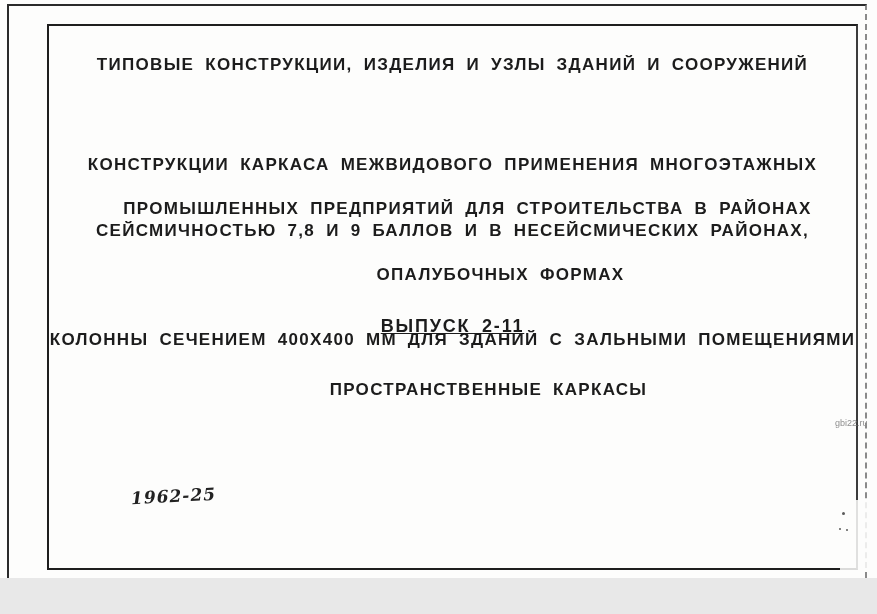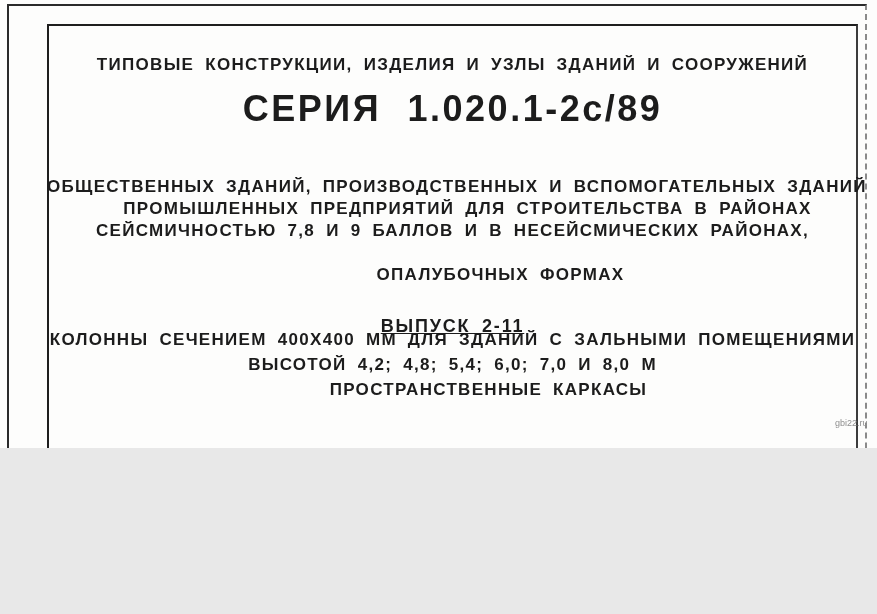--- a/index.html
+++ b/index.html
@@ -3,21 +3,21 @@
 <meta charset="utf-8">
 <style>
   html, body {
     margin: 0;
     padding: 0;
     background: #e8e8e8;
   }
   .page {
     position: relative;
     width: 877px;
-    height: 448px;
+    height: 578px;
     background: #fdfdfc;
     overflow: hidden;
     font-family: "Liberation Sans", sans-serif;
     color: #1c1c1c;
   }
   
   .outer-frame {
     position: absolute;
     left: 7px; top: 4px;
     width: 860px; height: 594px;
@@ -123,30 +123,28 @@
 
   <div class="outer-frame"></div>
   <div class="inner-frame"></div>
   <div class="border-fade"></div>
   <div class="speck s1"></div>
   <div class="speck s2"></div>
   <div class="speck s3"></div>
 
   <div class="textline header-line">ТИПОВЫЕ КОНСТРУКЦИИ, ИЗДЕЛИЯ И УЗЛЫ ЗДАНИЙ И СООРУЖЕНИЙ</div>
 
-  <div class="textline series-title">СЕРИЯ 1.020.1-2с/89</div>
 
-  <div class="textline desc-line d1">ОБЩЕСТВЕННЫХ ЗДАНИЙ, ПРОИЗВОДСТВЕННЫХ И ВСПОМОГАТЕЛЬНЫХ ЗДАНИЙ</div>
+  <div class="textline desc-line d0">КОНСТРУКЦИИ КАРКАСА МЕЖВИДОВОГО ПРИМЕНЕНИЯ МНОГОЭТАЖНЫХ</div>
   <div class="textline desc-line d2">ПРОМЫШЛЕННЫХ ПРЕДПРИЯТИЙ ДЛЯ СТРОИТЕЛЬСТВА В РАЙОНАХ</div>
   <div class="textline desc-line d3">СЕЙСМИЧНОСТЬЮ 7,8 И 9 БАЛЛОВ И В НЕСЕЙСМИЧЕСКИХ РАЙОНАХ,</div>
   <div class="textline desc-line d5">ОПАЛУБОЧНЫХ ФОРМАХ</div>
 
   <div class="textline issue-label">ВЫПУСК 2-11</div>
 
   <div class="textline issue-line i0">КОЛОННЫ СЕЧЕНИЕМ 400Х400 ММ ДЛЯ ЗДАНИЙ С ЗАЛЬНЫМИ ПОМЕЩЕНИЯМИ</div>
-  <div class="textline issue-line i1">ВЫСОТОЙ 4,2;  4,8;  5,4;  6,0;  7,0 И 8,0 М</div>
   <div class="textline issue-line i2">ПРОСТРАНСТВЕННЫЕ КАРКАСЫ</div>
 
   <div class="inventory-number">1962-25</div>
 
   <div class="watermark">gbi22.ru</div>
 
 </div>
 
 </body></html>

